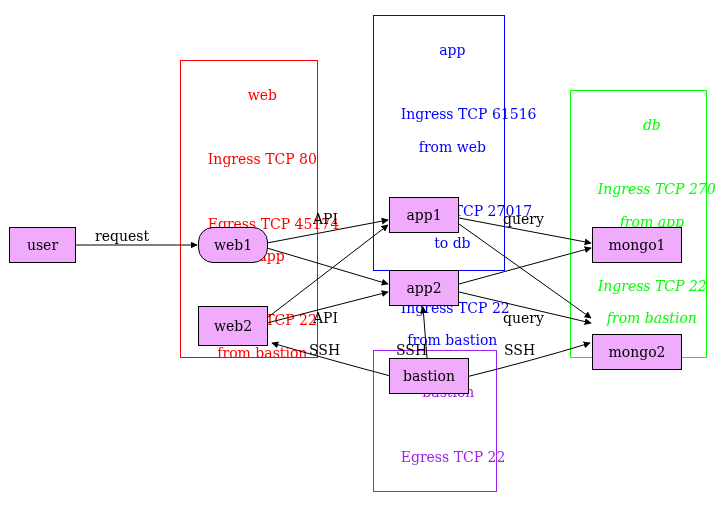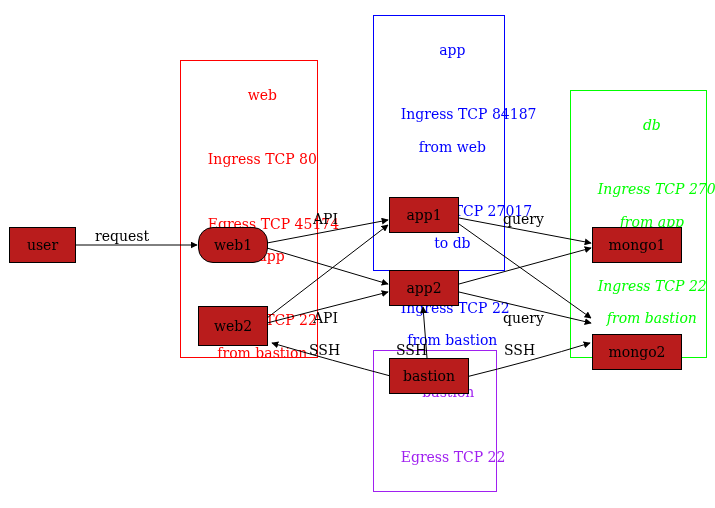--- a/index.html
+++ b/index.html
@@ -31,21 +31,21 @@
   .cluster .cluster-text {
     position: absolute;
     width: 100%;
     text-align: center;
     font-size: 14px;
     line-height: 1.15;
     white-space: pre;
   }
   .node {
     position: absolute;
-    background: #b91c1c;
+    background: #f0abfc;
     border: 1px solid #000;
     box-sizing: border-box;
     display: flex;
     align-items: center;
     justify-content: center;
     font-size: 14px;
   }
   .edge-label {
     position: absolute;
     font-size: 14px;
@@ -69,21 +69,21 @@
       <span></span><br>
       <span>Ingress TCP 22</span><br>
       <span>from bastion</span>
     </div>
   </div>
 
   <div class="cluster" style="left:373px; top:15px; width:132px; height:256px; border-color:#0000ff;">
     <div class="cluster-text" style="color:#0000ff; top:10px;">
       <span>app</span>
       <br><br>
-      <span>Ingress TCP 84187</span><br>
+      <span>Ingress TCP 61516</span><br>
       <span>from web</span><br>
       <span></span><br>
       <span>Egress TCP 27017</span><br>
       <span>to db</span><br>
       <span></span><br>
       <span>Ingress TCP 22</span><br>
       <span>from bastion</span>
     </div>
   </div>
 

